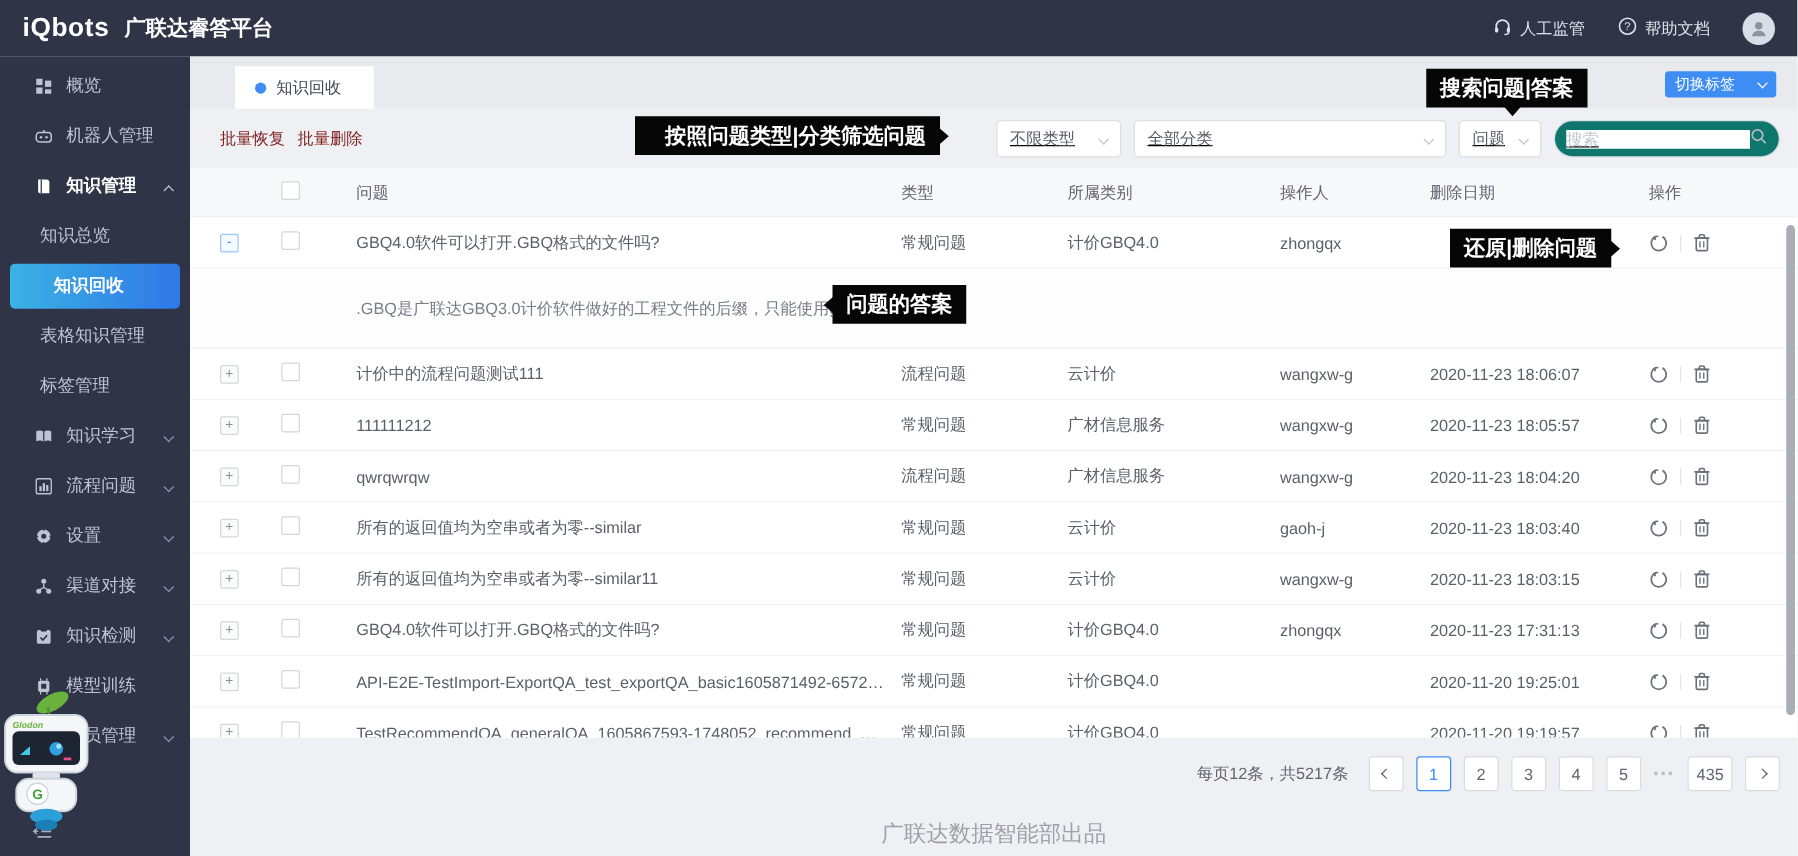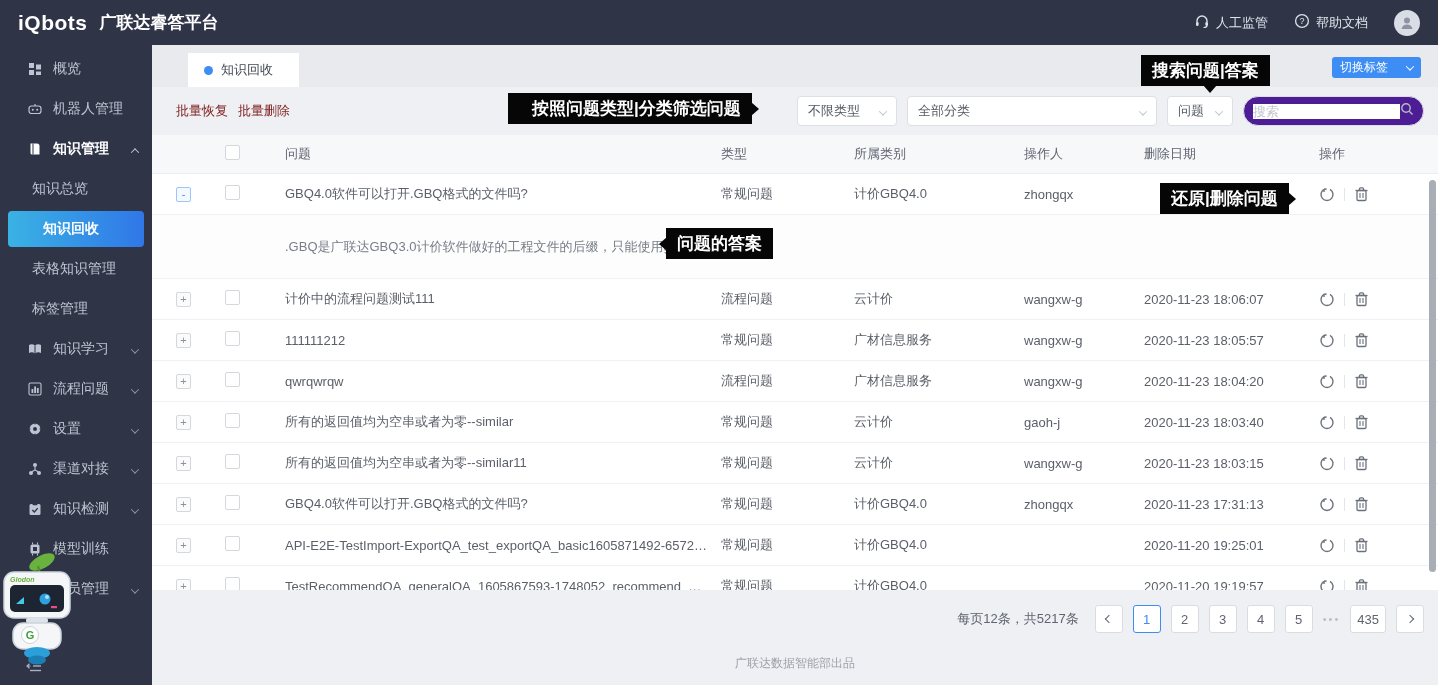--- a/index.html
+++ b/index.html
@@ -31,26 +31,26 @@
   
   .main { position:absolute; left:152px; top:45px; width:1286px; height:640px; background:#eef0f3; }
   .tab-bar { height:42px; background:#e8eaee; position:relative; display:flex; align-items:flex-end; }
   .tab { height:34px; background:#ffffff; display:flex; align-items:center; gap:8px; padding:0 26px 0 16px; font-size:13px; color:#444a54; margin-left:36px; cursor:pointer; }
   .tab-dot { width:9px; height:9px; border-radius:50%; background:#3d8df5; }
   .switch-tag-btn { position:absolute; right:17px; top:12px; height:21px; background:#3d8df5; color:#fff; font-size:12px;
     border:none; border-radius:3px; padding:0 8px; display:flex; align-items:center; gap:19px; cursor:pointer; }
 
   .toolbar { height:48px; display:flex; align-items:center; padding:0 14px 0 24px; }
   .batch-link { font-size:13px; color:#7f1d1d; margin-right:10px; cursor:pointer; }
-  .filters { margin-left:auto; display:flex; align-items:flex-start; gap:10px; }
+  .filters { margin-left:auto; display:flex; align-items:flex-start; gap:10px;text-decoration:underline; }
   .select-box { height:30px; background:#fff; border:1px solid #dcdfe4; border-radius:4px; display:flex; align-items:center;
     padding:0 10px; font-size:13px; color:#555b64; cursor:pointer; }
   .select-box .chev-wrap { margin-left:auto; }
   .sel-type { width:100px; } .sel-cat { width:250px; } .sel-field { width:66px; }
-  .search-box { width:181px; height:30px; background:#4c1d95; border:1px solid #dcdfe4; border-radius:15px; display:flex; align-items:center; padding:0 9px; }
+  .search-box { width:181px; height:30px; background:#0f766e; border:1px solid #dcdfe4; border-radius:15px; display:flex; align-items:center; padding:0 9px; }
   .search-box input { border:none; outline:none; flex:1; font-size:13px; color:#555; min-width:0; font-family:inherit; }
   .search-box input::placeholder { color:#c0c4cb; }
 
   
   .table-card { position:relative; background:#ffffff; height:455px; overflow:hidden; }
   .thead { height:39px; background:#f7f8fa; display:flex; align-items:center; font-size:13px; color:#5f6470; border-bottom:1px solid #ebedf0; }
   .trow { height:41px; display:flex; align-items:center; font-size:13px; color:#5a5f68; border-bottom:1px solid #f0f1f4; background:#fff; }
   .thead,.trow { padding:0 24px; }
   .col { flex-shrink:0; }
   .col.exp { width:49px; } .col.chk { width:60px; }
@@ -67,21 +67,21 @@
   .act-divider { width:1px; height:13px; background:#e3e5e9; }
   .vscroll-thumb { position:absolute; right:2px; top:45px; width:7px; height:392px; border-radius:4px; background:#a9aeb6; }
 
   
   .pagination { margin-top:15px; display:flex; align-items:center; justify-content:flex-end; gap:10px; padding-right:14px; }
   .page-summary { font-size:13px; color:#5f6470; margin-right:6px; }
   .pg-btn { min-width:28px; height:28px; background:#fff; border:1px solid #d9dce1; border-radius:3px; font-size:13px; color:#5f6470;
     display:flex; align-items:center; justify-content:center; cursor:pointer; padding:0 6px; font-family:inherit; }
   .pg-btn.active { border-color:#3d8df5; color:#3d8df5; }
   .pg-ellipsis { color:#b9bdc5; font-size:11px; letter-spacing:2px; }
-  .footer { margin-top:22px; text-align:center; font-size:12px; color:#9da1aa; }
+  .footer { margin-top:22px; text-align:center; font-size:18px; color:#9da1aa; }
 
   
   .tip { position:absolute; z-index:60; background:#060606; color:#ffffff; font-weight:bold; font-size:17px;
     padding:3px 11px; white-space:nowrap; line-height:25px; }
   .tip-right::after { content:""; position:absolute; right:-7px; top:50%; transform:translateY(-50%);
     border-left:8px solid #060606; border-top:7px solid transparent; border-bottom:7px solid transparent; }
   .tip-left::after { content:""; position:absolute; left:-7px; top:50%; transform:translateY(-50%);
     border-right:8px solid #060606; border-top:7px solid transparent; border-bottom:7px solid transparent; }
   .tip-down::after { content:""; position:absolute; bottom:-7px; left:62px;
     border-top:8px solid #060606; border-left:7px solid transparent; border-right:7px solid transparent; }

